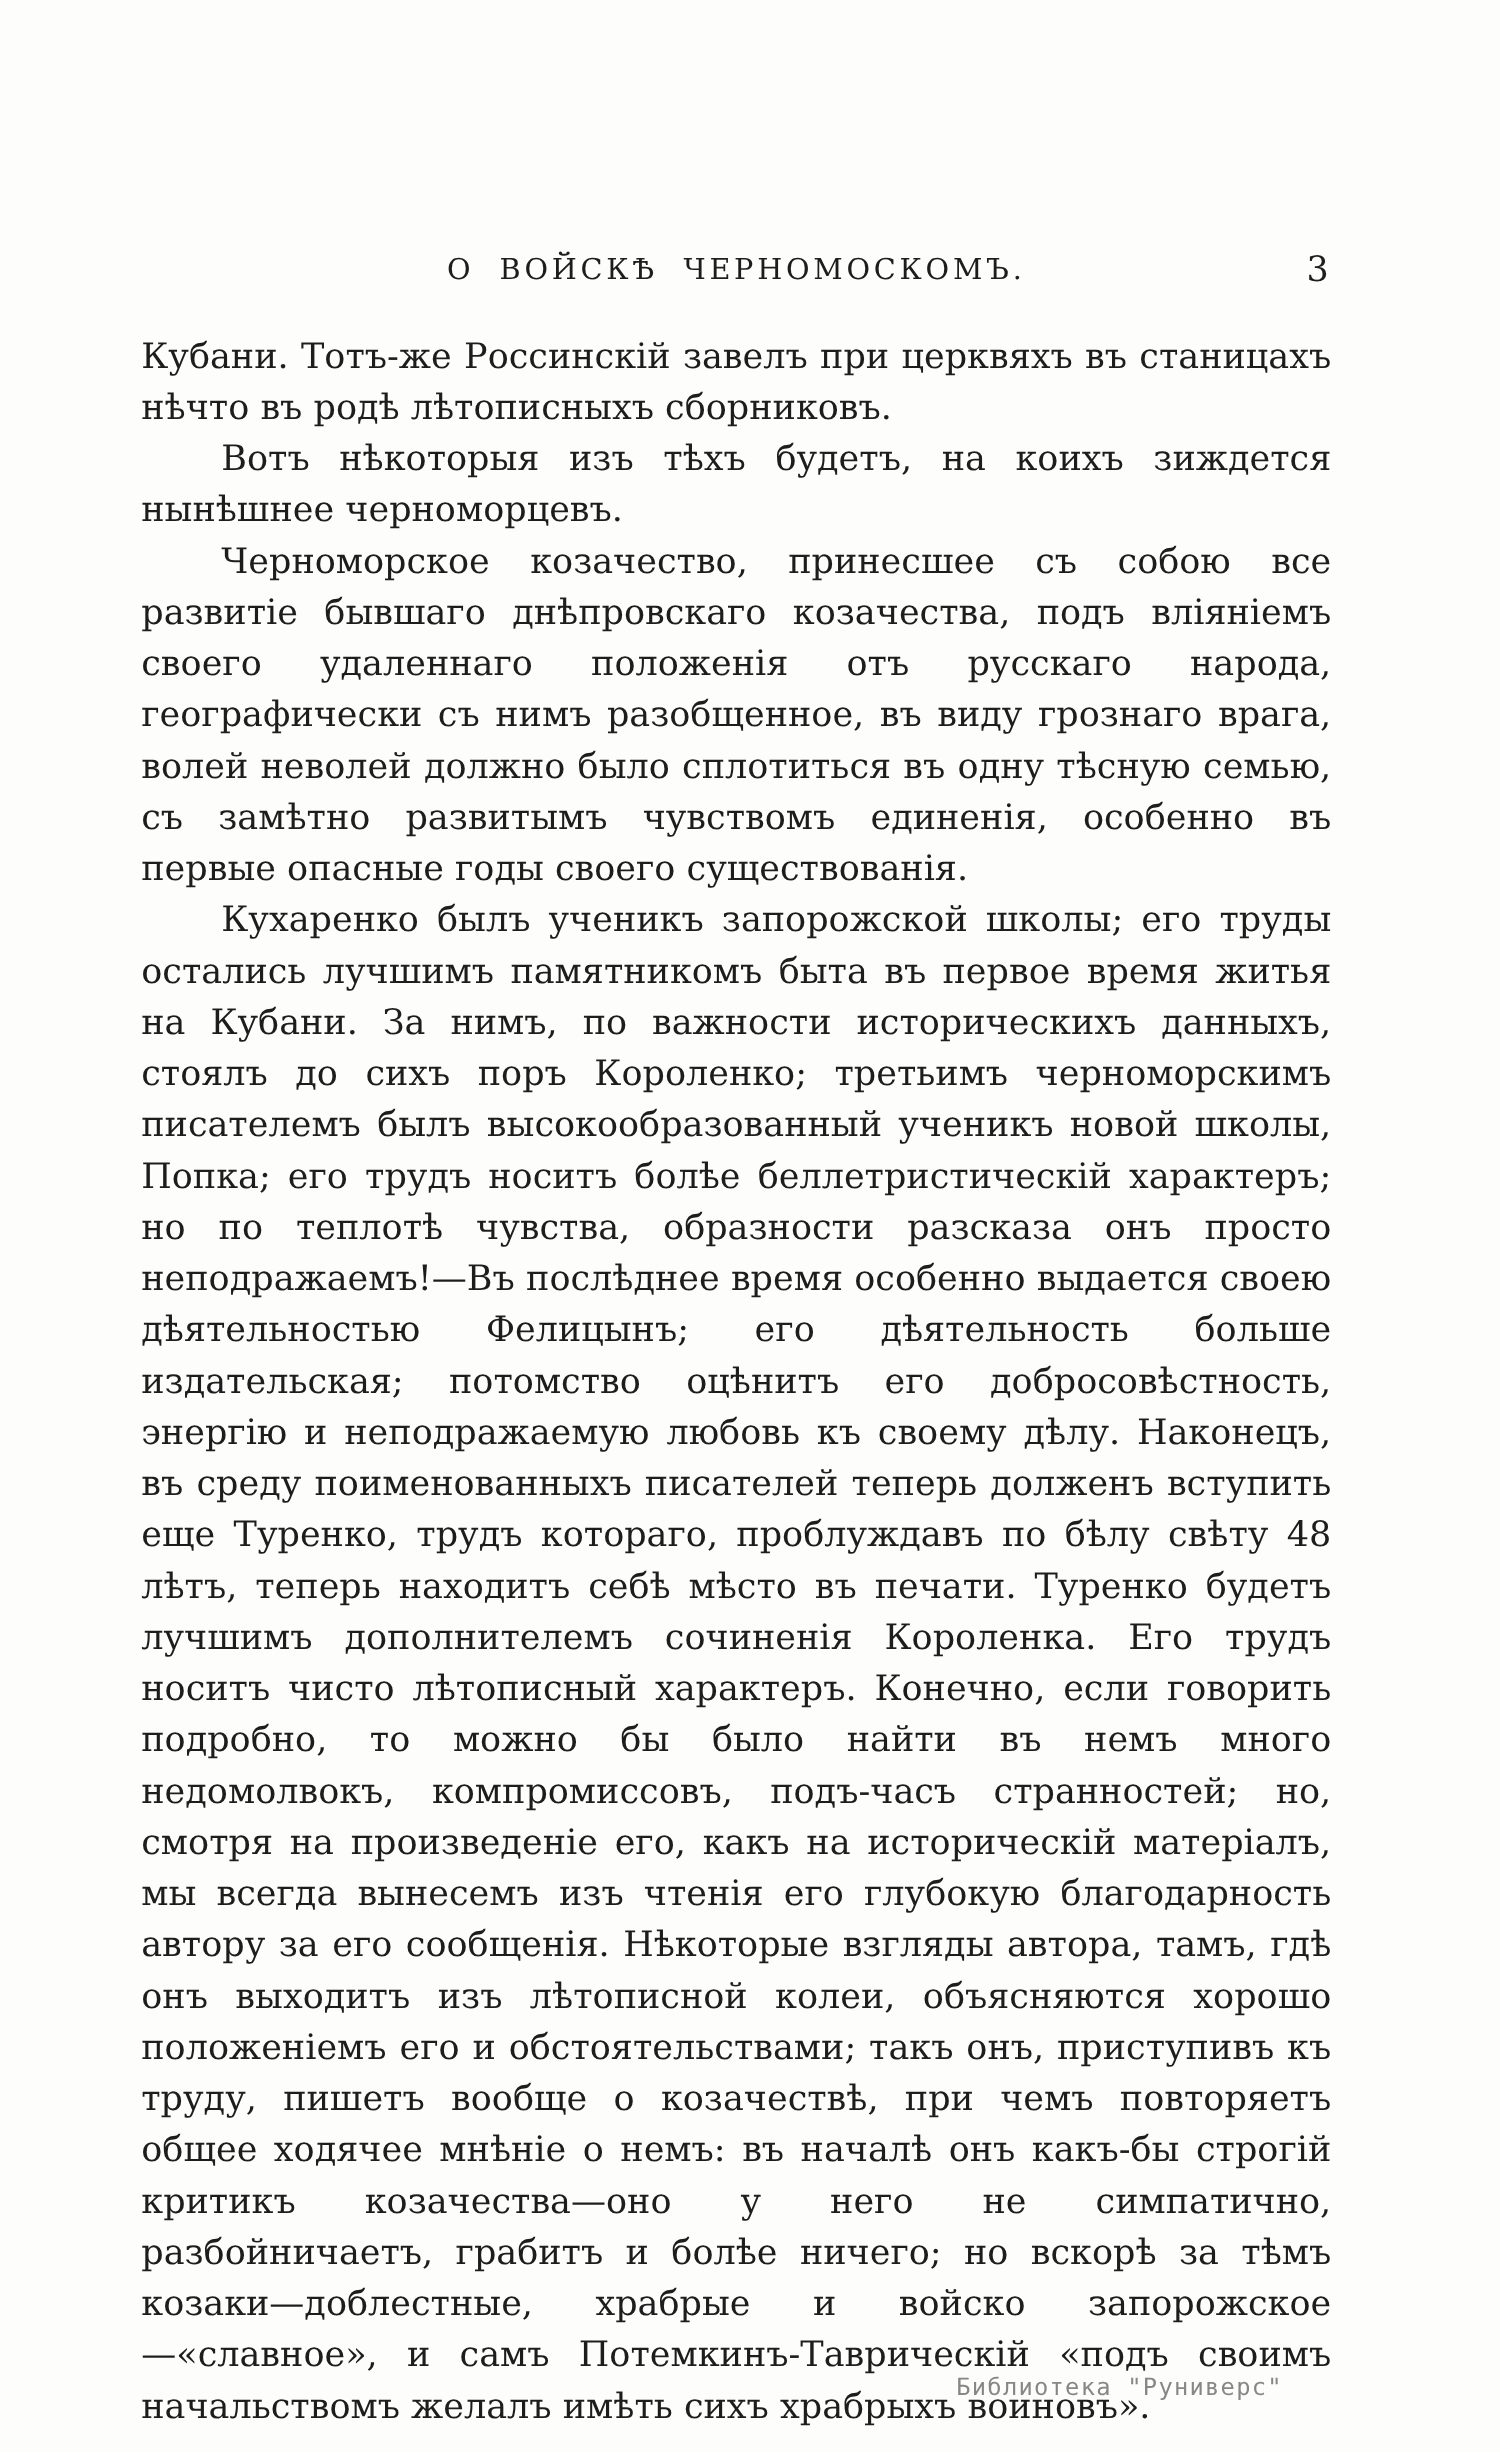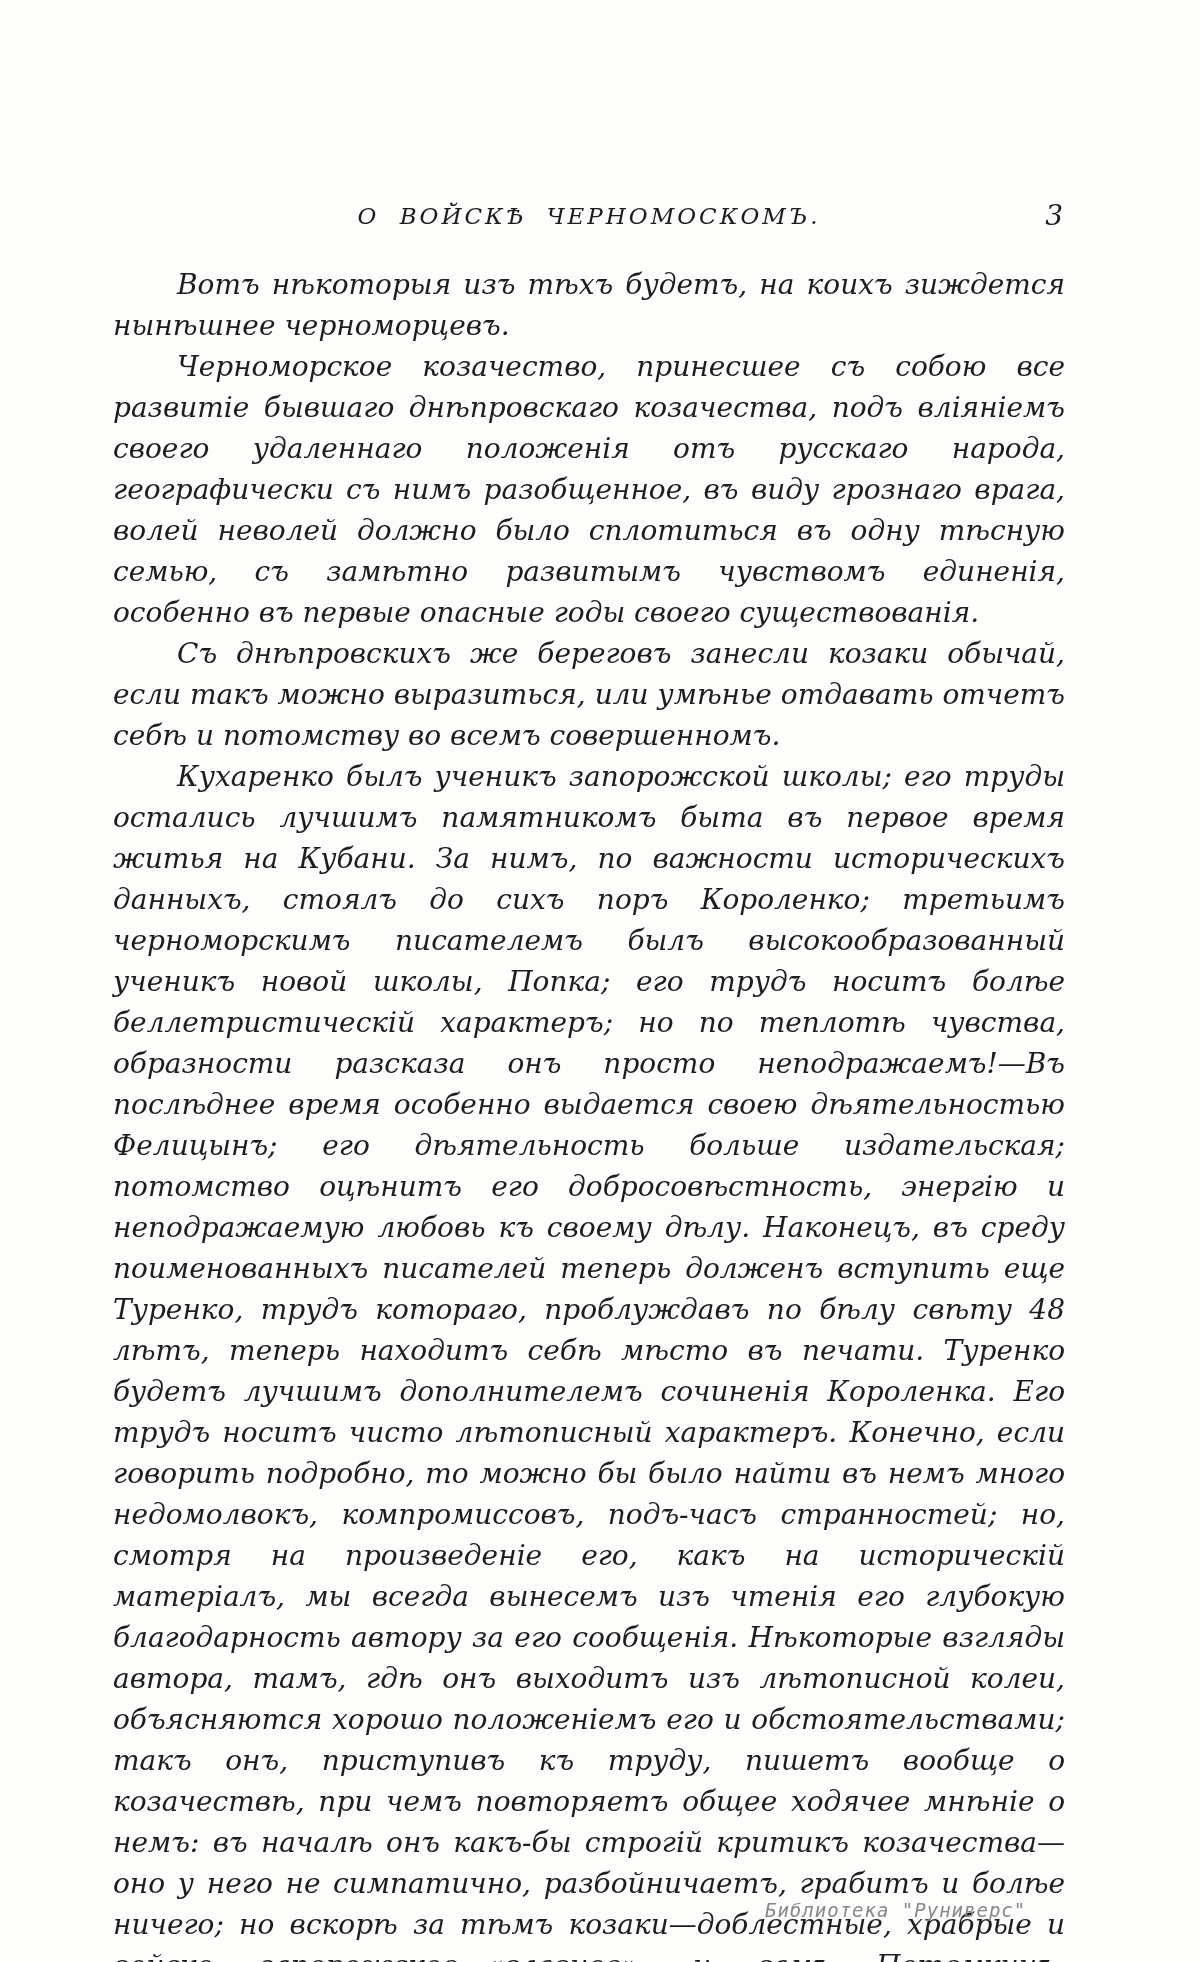--- a/index.html
+++ b/index.html
@@ -8,21 +8,20 @@
     background: #ffffff;
   }
   .page {
     position: relative;
     width: 1200px;
     height: 1962px;
     background: #fdfdfc;
     overflow: hidden;
     font-family: "DejaVu Serif", "Liberation Serif", serif;
     color: #1d1d1d;
-    font-style: italic;
   }
   .header-row {
     position: absolute;
     top: 203px;
     left: 113px;
     width: 952px;
     height: 34px;
   }
   .running-title {
     display: block;
@@ -70,21 +69,21 @@
 <body>
 
 <div class="page" style="background: rgb(253, 253, 252); color: rgb(29, 29, 29);">
 
   <div class="header-row">
     <span class="running-title">О ВОЙСКѢ ЧЕРНОМОСКОМЪ.</span>
     <span class="page-number">3</span>
   </div>
 
   <div class="text-block">
+      <p class="para">Кубани. Тотъ-же Россинскій завелъ при церквяхъ въ станицахъ нѣчто въ родѣ лѣтописныхъ сборниковъ.</p>
       <p class="para indent">Вотъ нѣкоторыя изъ тѣхъ будетъ, на коихъ зиждется нынѣшнее черноморцевъ.</p>
       <p class="para indent">Черноморское козачество, принесшее съ собою все развитіе бывшаго днѣпровскаго козачества, подъ вліяніемъ своего удаленнаго положенія отъ русскаго народа, географически съ нимъ разобщенное, въ виду грознаго врага, волей неволей должно было сплотиться въ одну тѣсную семью, съ замѣтно развитымъ чувствомъ единенія, особенно въ первые опасные годы своего существованія.</p>
-      <p class="para indent">Съ днѣпровскихъ же береговъ занесли козаки обычай, если такъ можно выразиться, или умѣнье отдавать отчетъ себѣ и потомству во всемъ совершенномъ.</p>
       <p class="para indent">Кухаренко былъ ученикъ запорожской школы; его труды остались лучшимъ памятникомъ быта въ первое время житья на Кубани. За нимъ, по важности историческихъ данныхъ, стоялъ до сихъ поръ Короленко; третьимъ черноморскимъ писателемъ былъ высокообразованный ученикъ новой школы, Попка; его трудъ носитъ болѣе беллетристическій характеръ; но по теплотѣ чувства, образности разсказа онъ просто неподражаемъ!—Въ послѣднее время особенно выдается своею дѣятельностью Фелицынъ; его дѣятельность больше издательская; потомство оцѣнитъ его добросовѣстность, энергію и неподражаемую любовь къ своему дѣлу. Наконецъ, въ среду поименованныхъ писателей теперь долженъ вступить еще Туренко, трудъ котораго, проблуждавъ по бѣлу свѣту 48 лѣтъ, теперь находитъ себѣ мѣсто въ печати. Туренко будетъ лучшимъ дополнителемъ сочиненія Короленка. Его трудъ носитъ чисто лѣтописный характеръ. Конечно, если говорить подробно, то можно бы было найти въ немъ много недомолвокъ, компромиссовъ, подъ-часъ странностей; но, смотря на произведеніе его, какъ на историческій матеріалъ, мы всегда вынесемъ изъ чтенія его глубокую благодарность автору за его сообщенія. Нѣкоторые взгляды автора, тамъ, гдѣ онъ выходитъ изъ лѣтописной колеи, объясняются хорошо положеніемъ его и обстоятельствами; такъ онъ, приступивъ къ труду, пишетъ вообще о козачествѣ, при чемъ повторяетъ общее ходячее мнѣніе о немъ: въ началѣ онъ какъ-бы строгій критикъ козачества—оно у него не симпатично, разбойничаетъ, грабитъ и болѣе ничего; но вскорѣ за тѣмъ козаки—доблестные, храбрые и войско запорожское—«славное», и самъ Потемкинъ-Таврическій «подъ своимъ начальствомъ желалъ имѣть сихъ храбрыхъ воиновъ».</p>
     </div>
 
   <div class="watermark" style="color: rgb(135, 135, 135);">Библиотека "Руниверс"</div>
 
 </div>
 
 </body></html>

